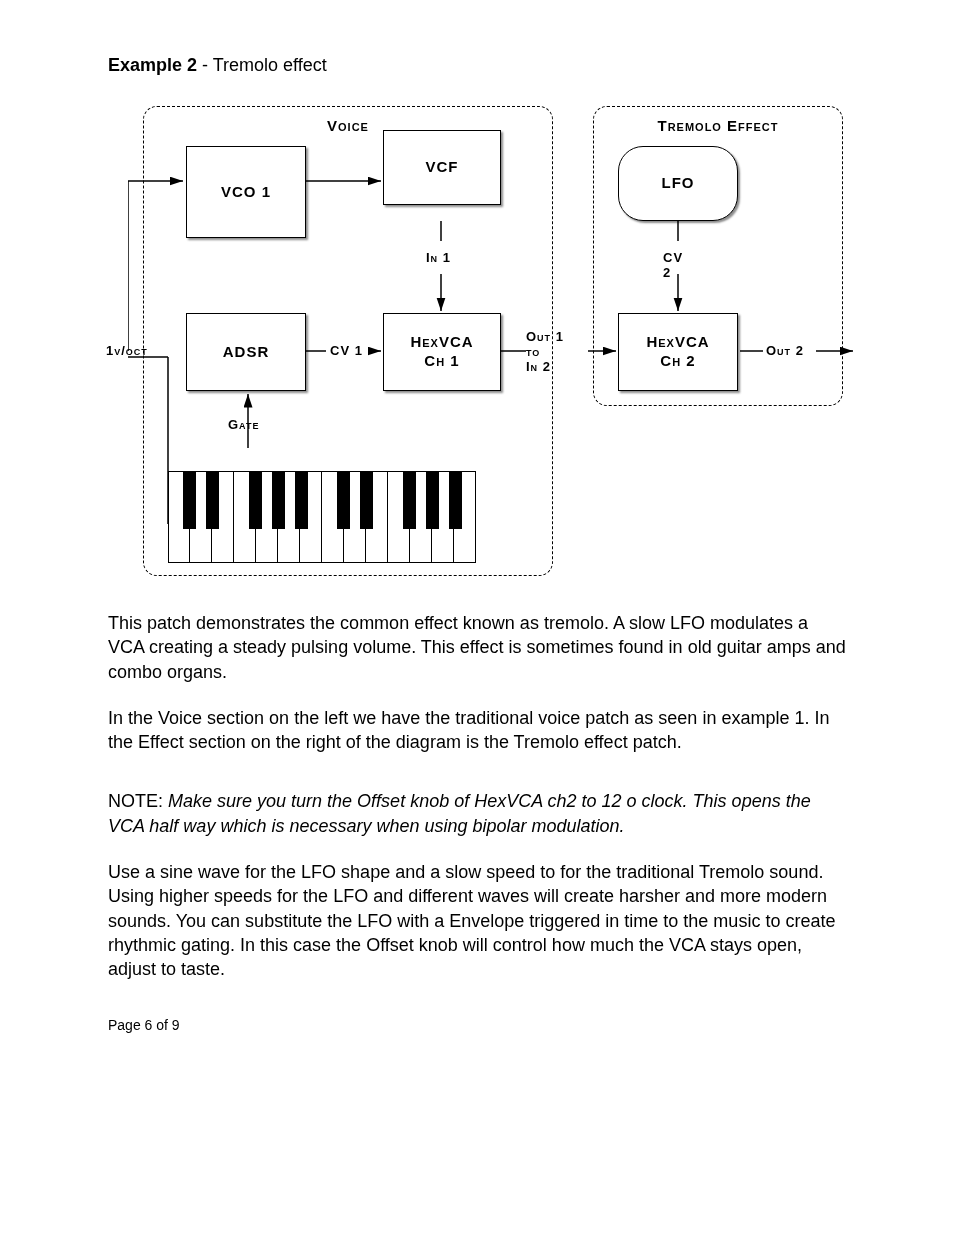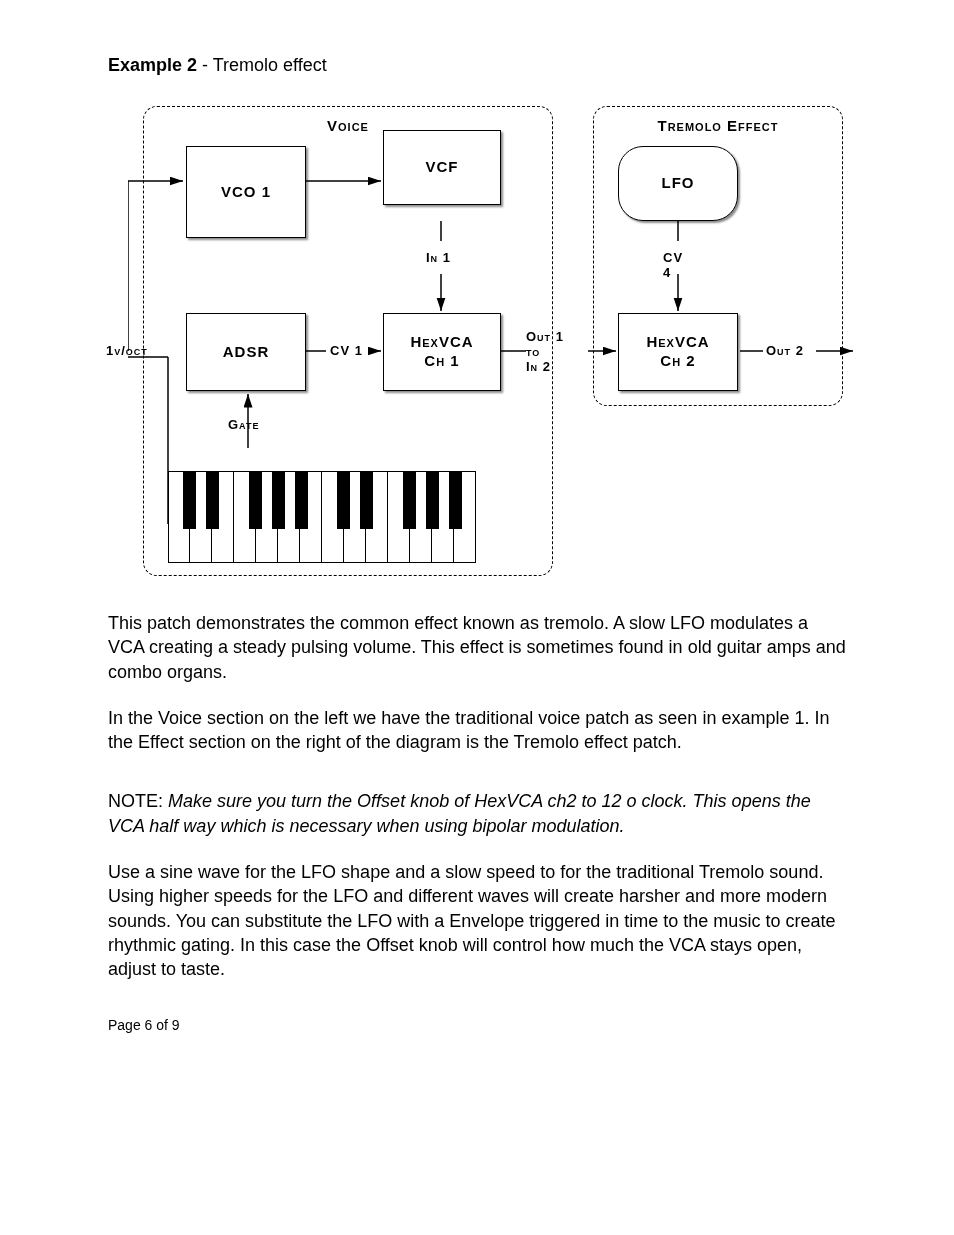--- a/index.html
+++ b/index.html
@@ -155,21 +155,21 @@
     <div class="box" style="left:255px; top:24px; width:118px; height:75px;">VCF</div>
     <div class="box" style="left:490px; top:40px; width:120px; height:75px;border-radius:25px;">LFO</div>
 
     <div class="box" style="left:58px;  top:207px; width:120px; height:78px;">ADSR</div>
     <div class="box" style="left:255px; top:207px; width:118px; height:78px; white-space:pre-line;">HexVCA
 Ch 1</div>
     <div class="box" style="left:490px; top:207px; width:120px; height:78px; white-space:pre-line;">HexVCA
 Ch 2</div>
 
     <div class="lbl" style="left:298px; top:145px; width:30px;">In 1</div>
-    <div class="lbl" style="left:535px; top:145px; width:32px;">CV 4</div>
+    <div class="lbl" style="left:535px; top:145px; width:32px;">CV 2</div>
     <div class="lbl" style="left:202px; top:238px; width:36px;">CV 1</div>
     <div class="lbl" style="left:-22px; top:238px; width:50px;">1v/oct</div>
     <div class="lbl" style="left:100px; top:312px; width:40px;">Gate</div>
     <div class="lbl" style="left:398px; top:224px; width:60px; white-space:pre-line;">Out 1
 to
 In 2</div>
     <div class="lbl" style="left:638px; top:238px; width:50px;">Out 2</div>
 
     <div class="kbd" style="left:40px; top:365px;">
       <div class="wk"></div>

